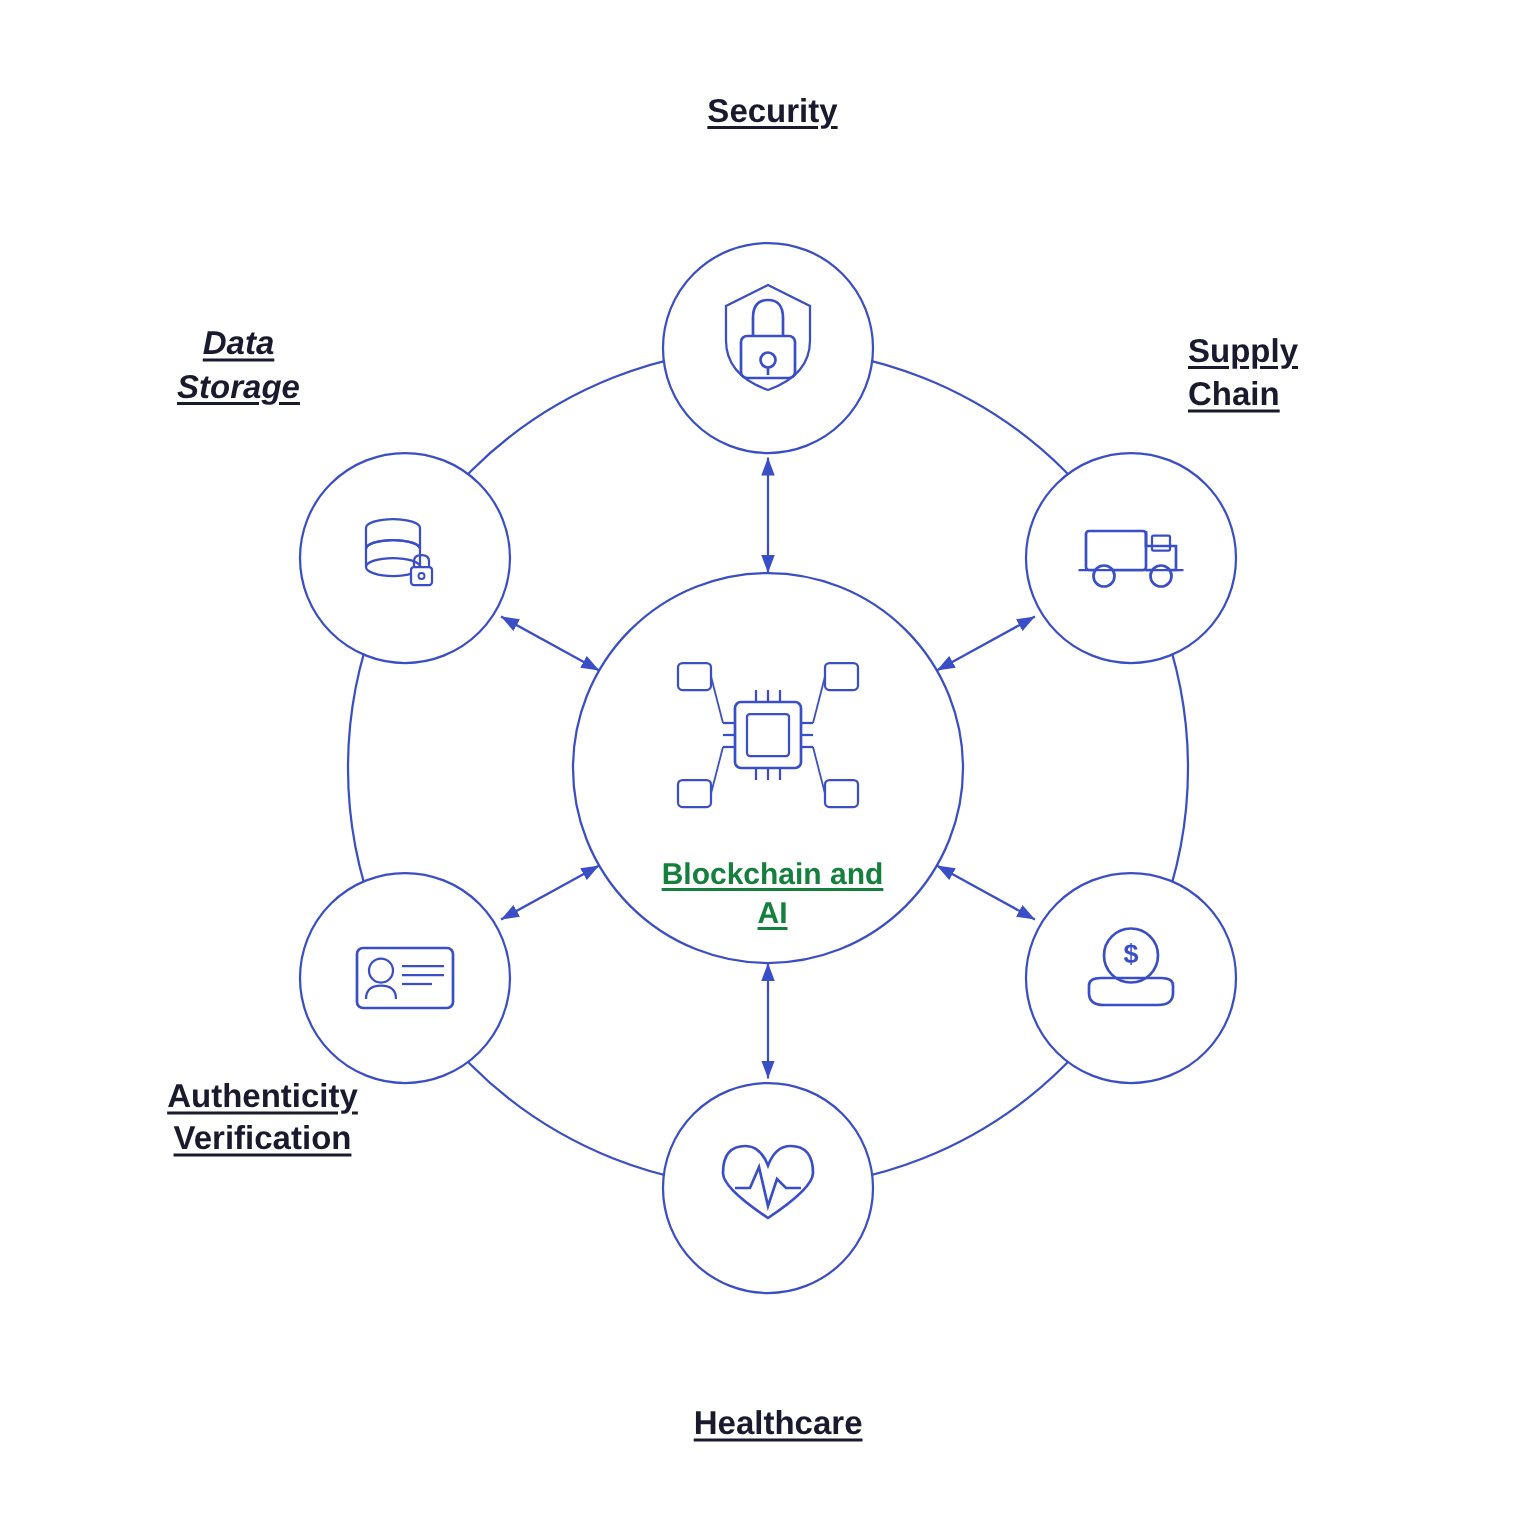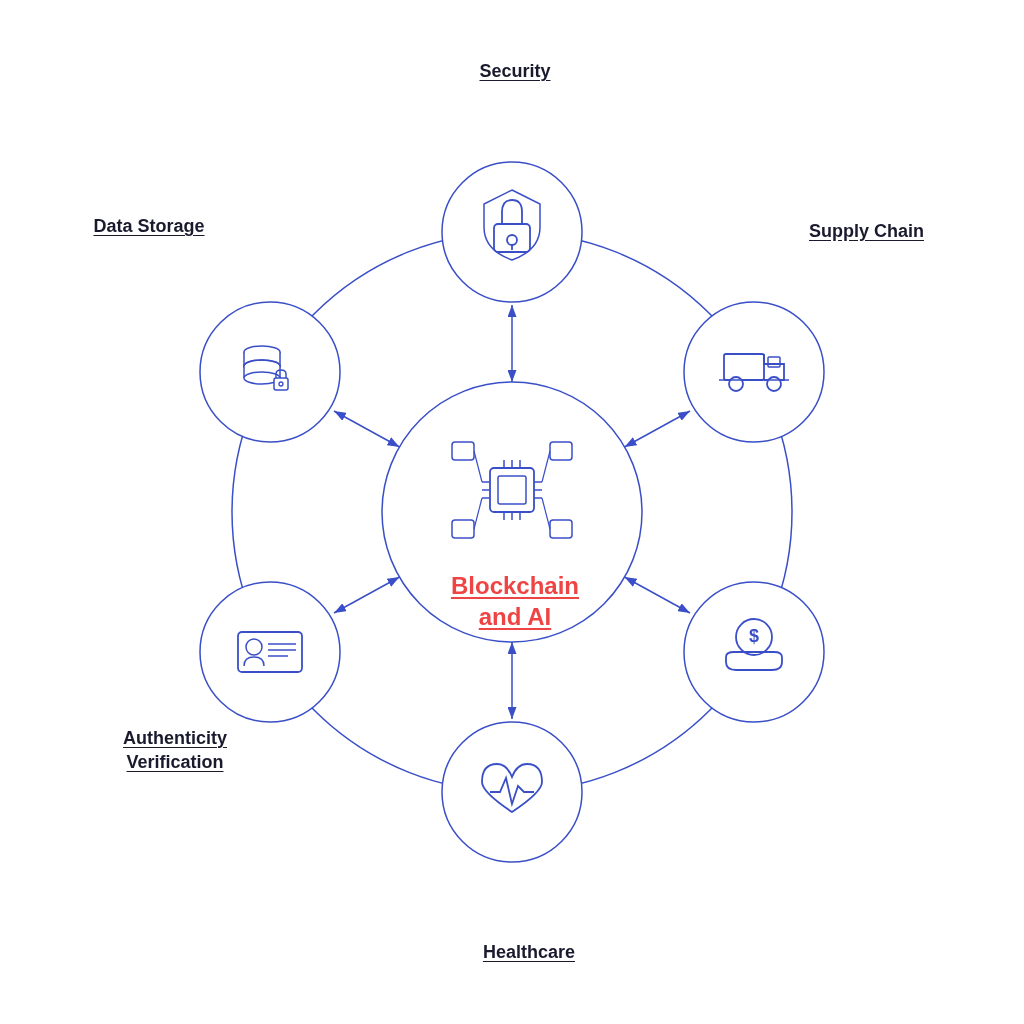--- a/index.html
+++ b/index.html
@@ -18,33 +18,33 @@
     }
     svg.main-svg {
       position: absolute;
       top: 0; left: 0;
       width: 1024px;
       height: 1024px;
     }
     .node-label {
       position: absolute;
       text-align: center;
-      font-size: 18px;
+      font-size: 22px;
       font-weight: 700;
       color: #1a1a2e;
       text-decoration: underline;
       text-underline-offset: 3px;
       line-height: 1.3;
     }
     .center-label {
       position: absolute;
       text-align: center;
-      font-size: 24px;
+      font-size: 20px;
       font-weight: 700;
-      color: #ef4444;
+      color: #15803d;
       text-decoration: underline;
       text-underline-offset: 3px;
       line-height: 1.3;
     }
   </style>
 </head>
 <body>
 
 <div class="diagram-container">
   <svg class="main-svg" viewBox="0 0 1024 1024" xmlns="http://www.w3.org/2000/svg">
@@ -185,27 +185,27 @@
       <rect x="-60" y="30" width="22" height="18" rx="3" stroke="#3a4fc7" stroke-width="1.5" fill="white"></rect>
       <line x1="-30" y1="8" x2="-38" y2="39" stroke="#3a4fc7" stroke-width="1.2"></line>
 
       <rect x="38" y="30" width="22" height="18" rx="3" stroke="#3a4fc7" stroke-width="1.5" fill="white"></rect>
       <line x1="30" y1="8" x2="38" y2="39" stroke="#3a4fc7" stroke-width="1.2"></line>
     </g>
   </svg>
 
   <div class="node-label" style="top: 60px; left: 460px; width: 110px; text-align: center;">Security</div>
 
-  <div class="node-label" style="top: 220px; right: 100px; width: 120px; text-align: right;">Supply
+  <div class="node-label" style="top: 220px; right: 112px; width: 120px; text-align: left;">Supply
 Chain</div>
 
 
   <div class="node-label" style="bottom: 60px; left: 450px; width: 125px; text-align: right;">Healthcare</div>
 
   <div class="node-label" style="bottom: 250px; left: 90px; width: 170px; text-align: center;">Authenticity
 Verification</div>
 
-  <div class="node-label" style="top: 215px; left: 84px; width: 130px; text-align: center;">Data
+  <div class="node-label" style="top: 215px; left: 94px; width: 130px; text-align: center; font-style: italic;">Data
 Storage</div>
 
   <div class="center-label" style="top: 570px; left: 440px; width: 150px; text-align: center;">Blockchain
 and AI</div>
 </div>
 
 </body></html>

